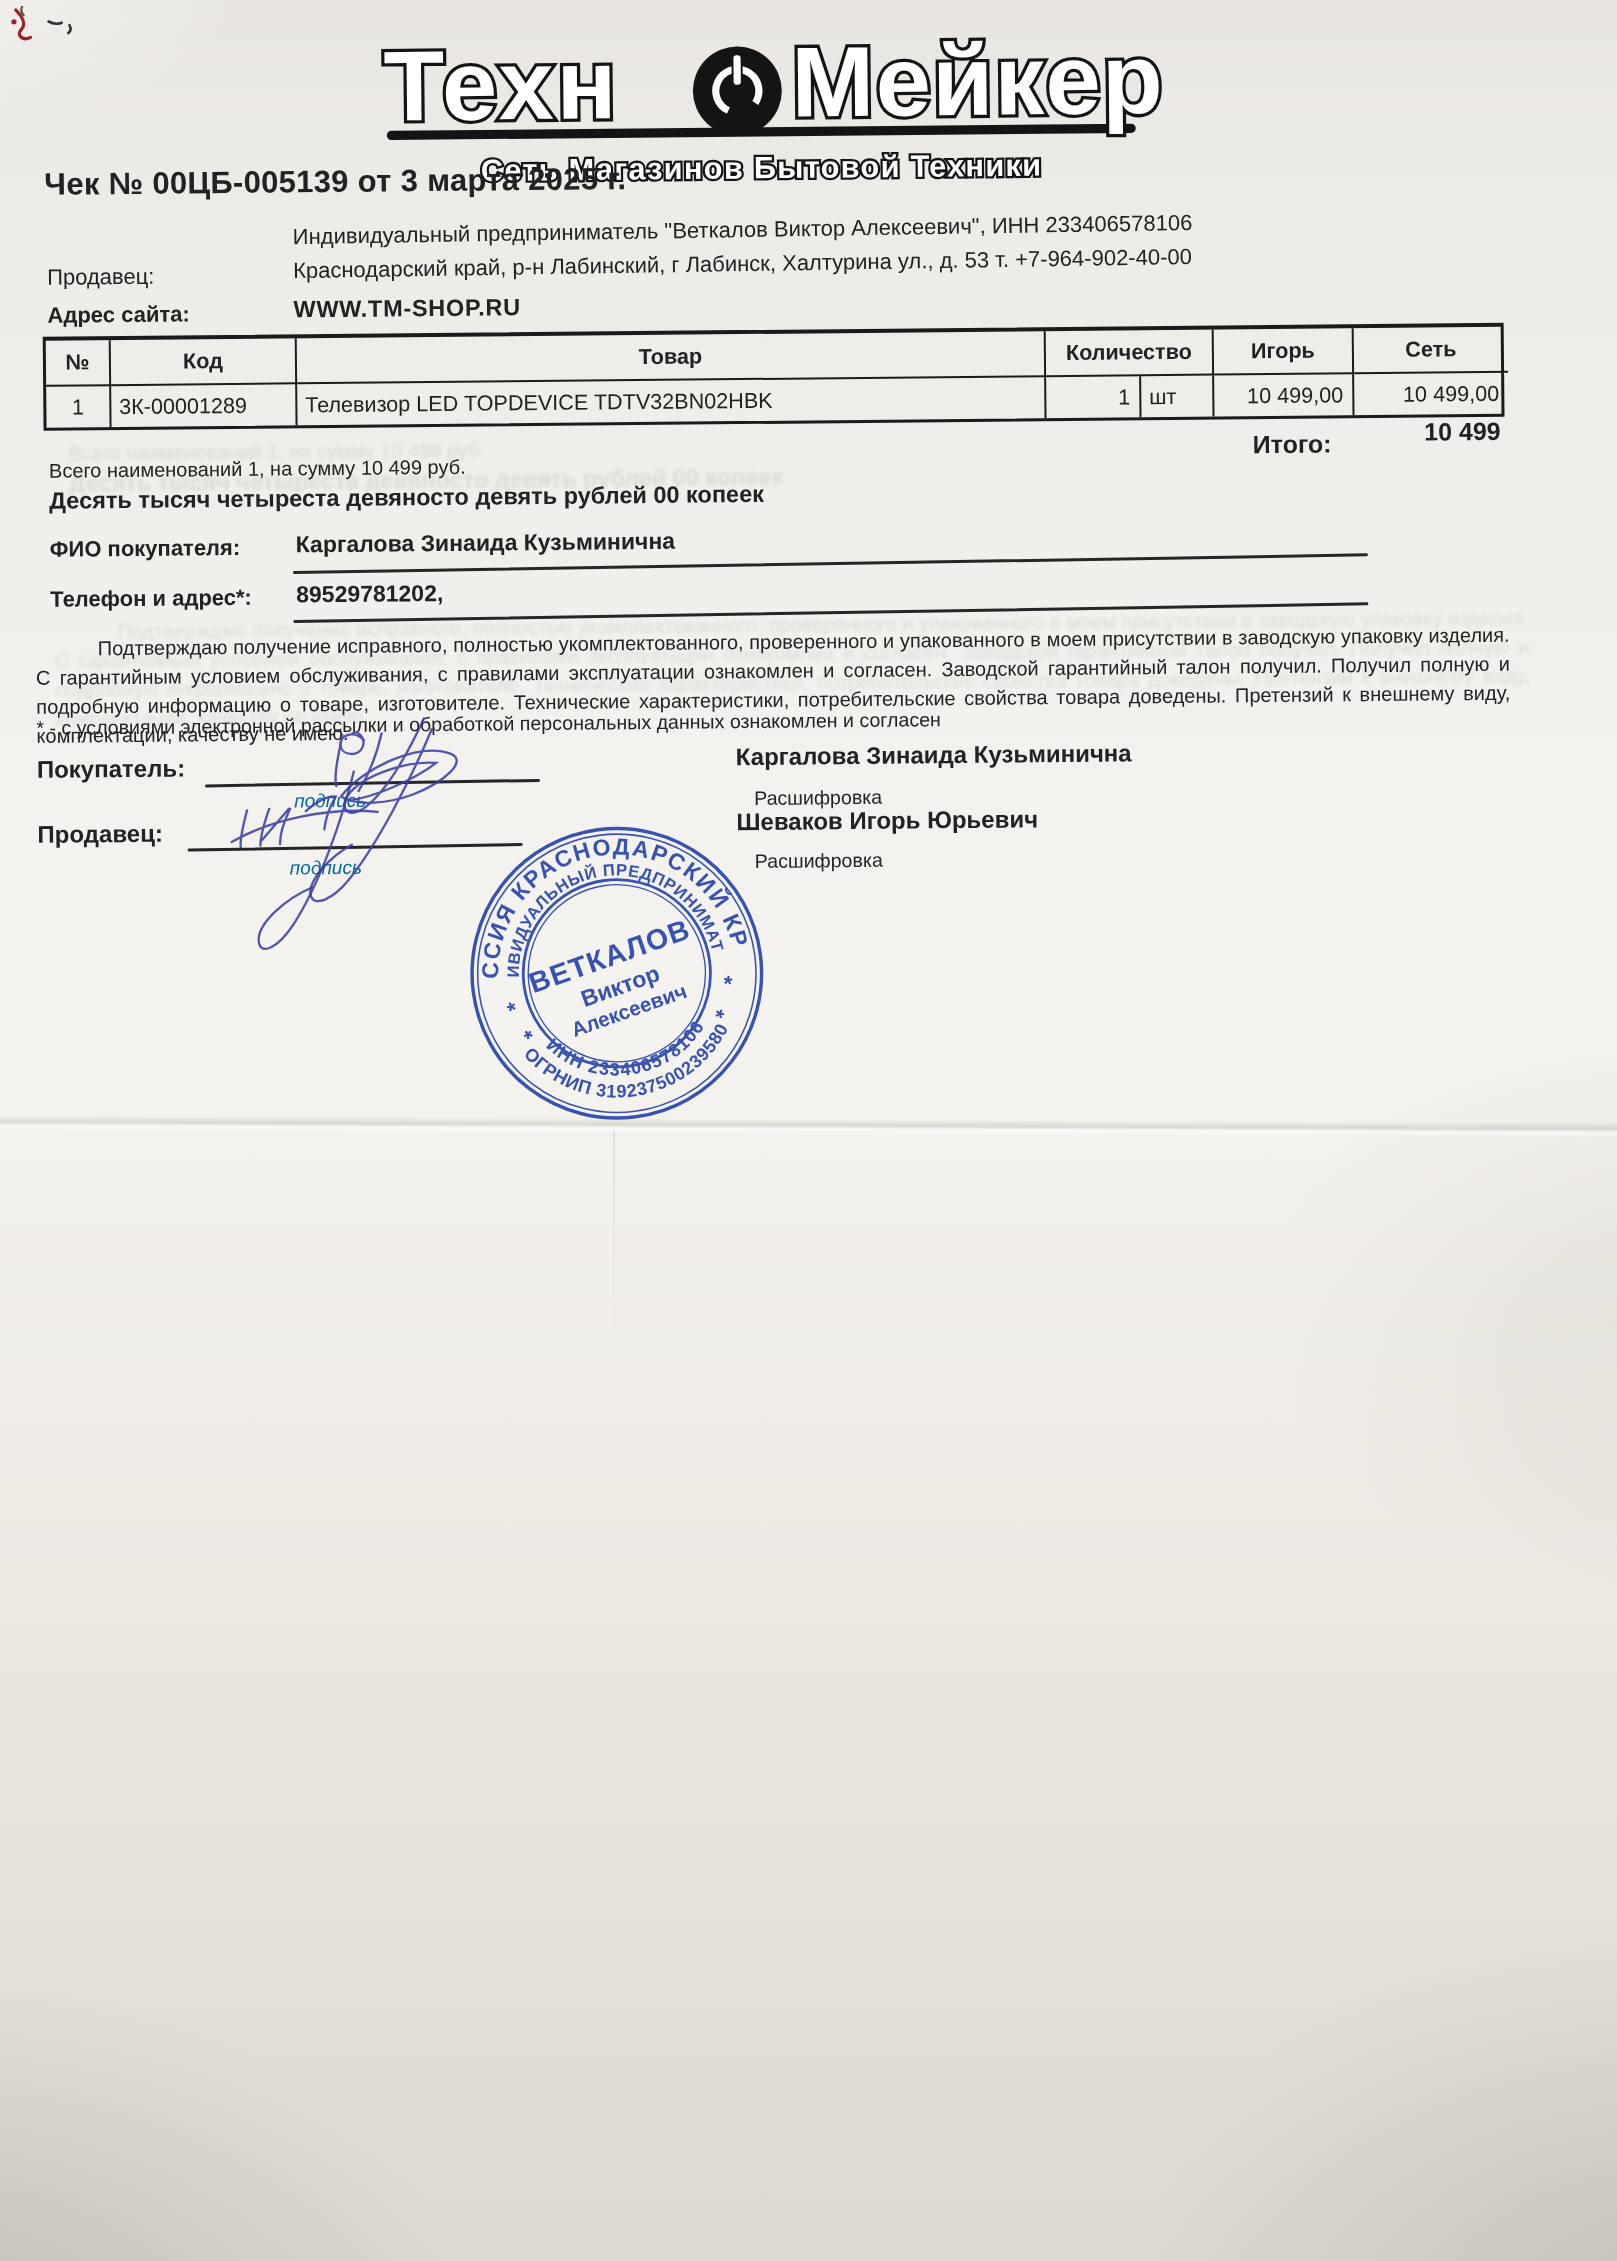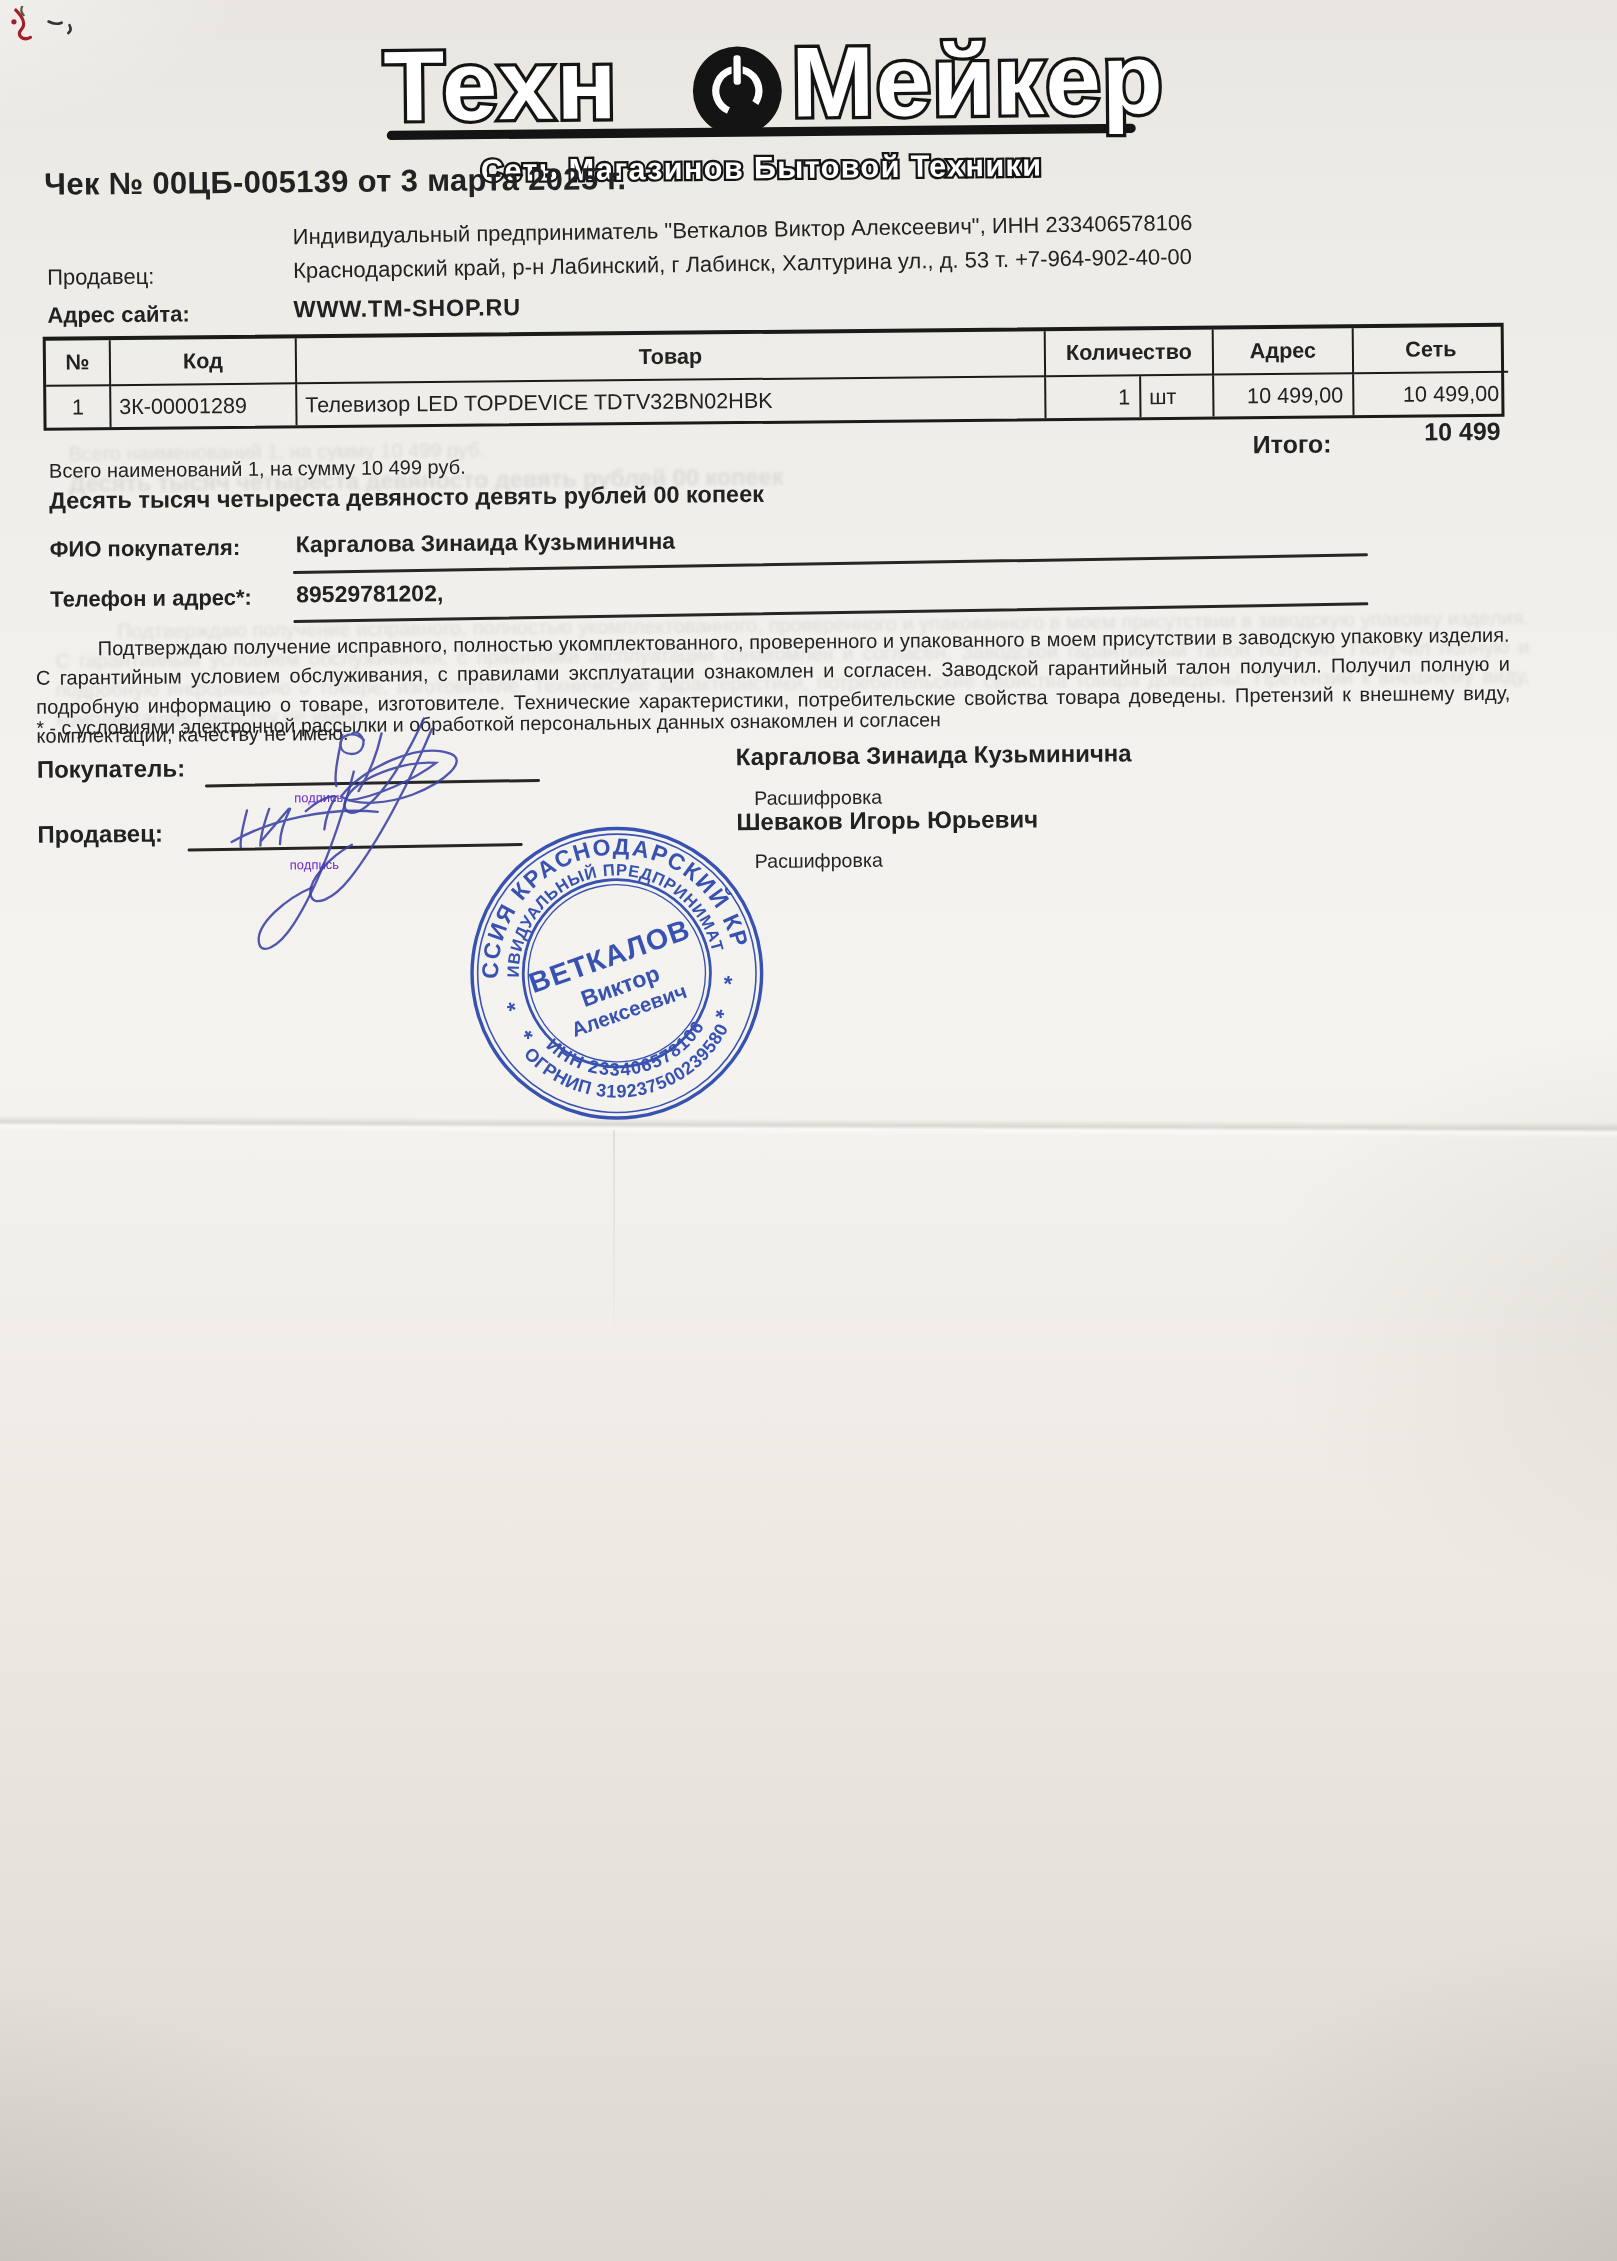--- a/index.html
+++ b/index.html
@@ -39,21 +39,21 @@
   
   .logo{left:358px;top:25px;width:817px;height:167px;}
 
   
   .stamp{left:458px;top:817px;width:312px;height:312px;transform:rotate(-7deg);opacity:.93;}
 
   .fold{position:absolute;left:0;top:1119px;width:1617px;height:15.7px;transform:rotate(.25deg);
     background:linear-gradient(180deg,rgba(255,255,255,0) 0%,rgba(148,141,130,.26) 40%,rgba(255,255,255,.55) 63%,rgba(255,255,255,0) 100%);}
   .crease-v{position:absolute;left:613px;top:1130px;width:2px;height:219px;
     background:linear-gradient(180deg,rgba(0,0,0,.08),rgba(0,0,0,0));}
-  .sig-caption{font-size:13px;color:#6d28d9;}
+  .sig-caption{font-size:19px;color:#0369a1;font-style:italic;}
   .decrypt{font-size:19.6px;color:#242424;}
 </style>
 </head>
 <body>
 
 <div class="doc">
 
   <svg class="abs logo" viewBox="0 0 1250 255">
     <g>
       <rect x="52" y="158" width="1146" height="14" rx="7" fill="#141414"></rect>
@@ -84,21 +84,21 @@
     <div class="cell hd">
         <span>Код</span>
       </div>
     <div class="cell hd">
         <span>Товар</span>
       </div>
     <div class="cell hd" style="grid-column:4 / span 2;">
         <span>Количество</span>
       </div>
     <div class="cell hd">
-        <span>Адрес</span>
+        <span>Игорь</span>
       </div>
     <div class="cell hd last">
         <span>Сеть</span>
       </div>
 
     <div class="cell bot c-center">
         <span>1</span>
       </div>
     <div class="cell bot pl">
         <span>3К-00001289</span>

